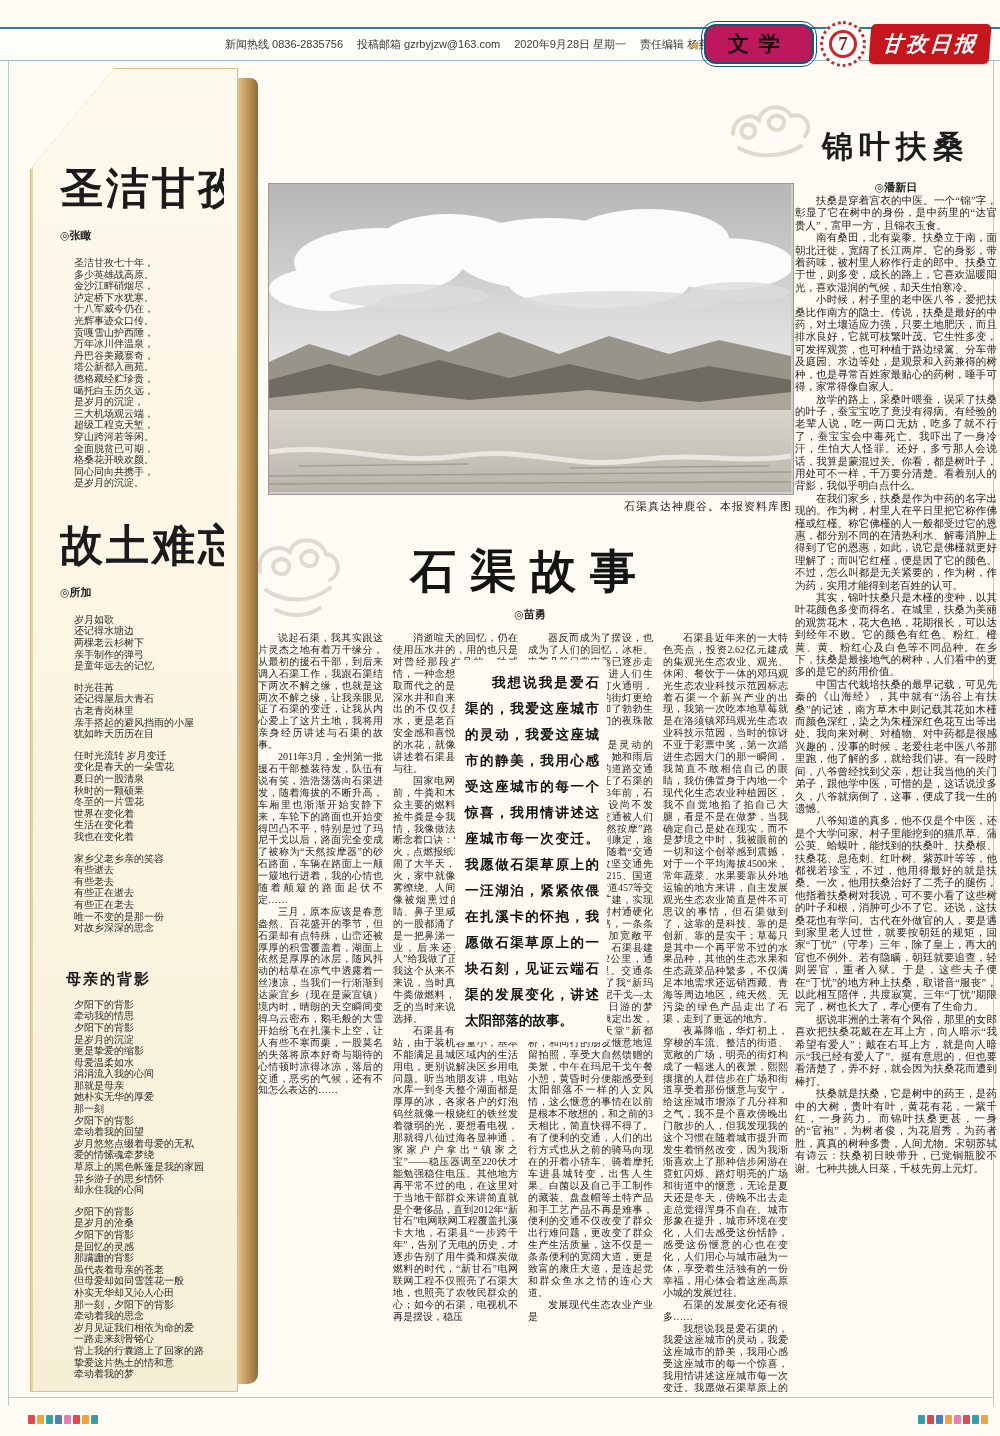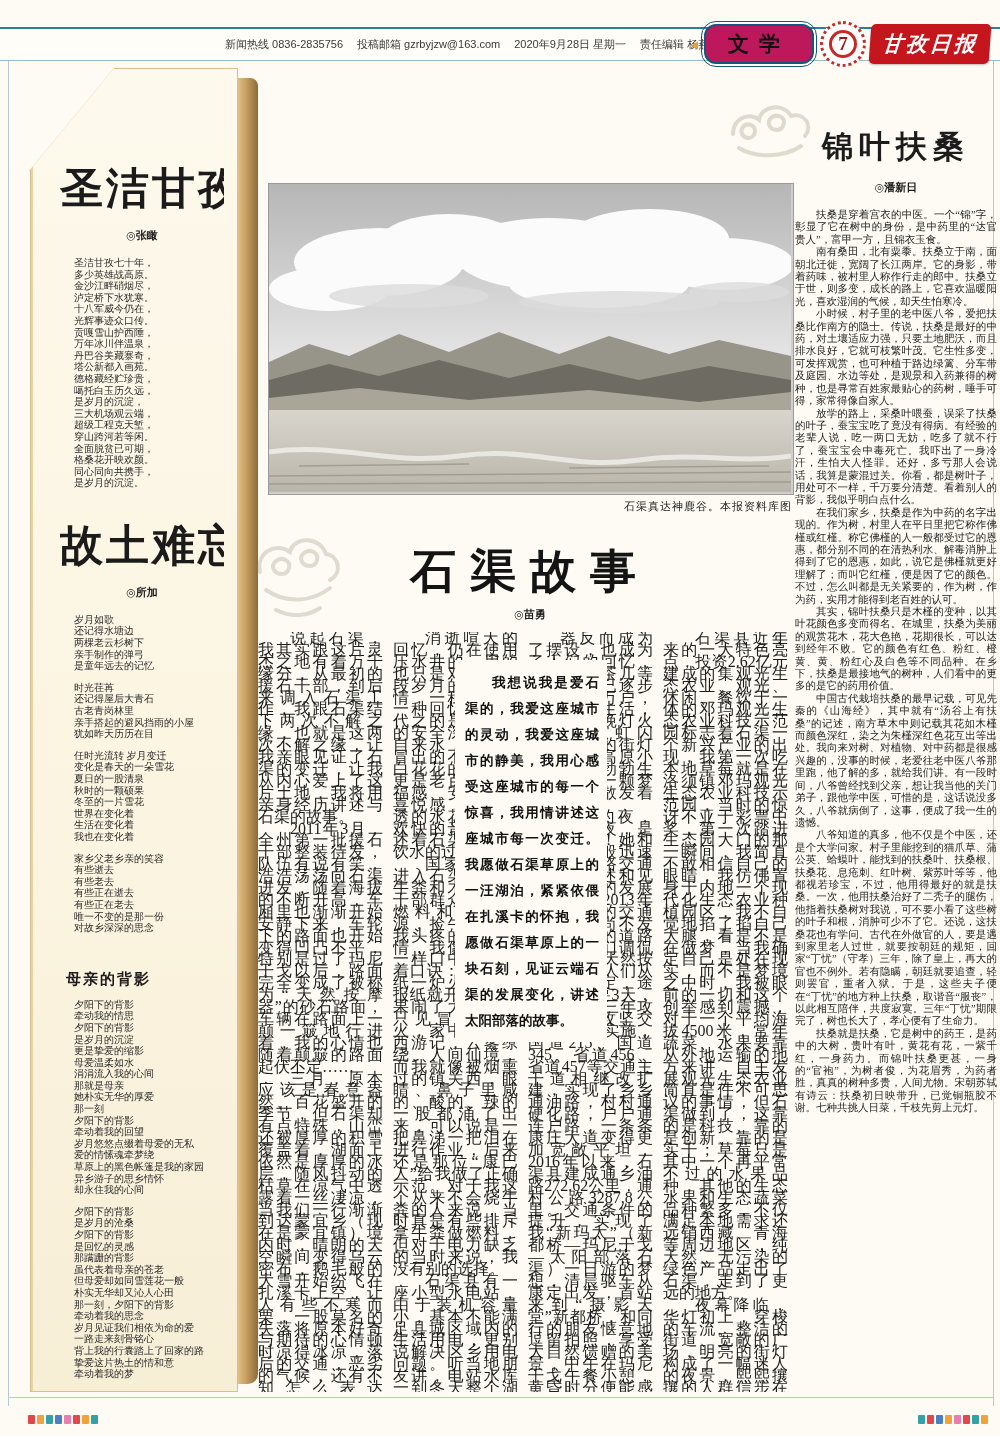--- a/index.html
+++ b/index.html
@@ -54,52 +54,52 @@
   .spine-edge2{position:absolute;right:20px;top:8px;bottom:6px;width:6px;
     background:linear-gradient(90deg,#f4e3bd,#d9b87e);}
   .fold-cover{position:absolute;left:-1px;top:3px;width:86px;height:104px;
     background:#fdfbf3;clip-path:polygon(0 0,100% 0,0 100%);}
   .fold-strip{position:absolute;left:-1px;top:3px;width:86px;height:104px;
     background:linear-gradient(135deg,#ecd5a2,#bf9a5c);
     clip-path:polygon(0 100%,100% 0,84% 0,0 84%);}
   .pages-content{position:absolute;left:30px;right:34px;top:96px;bottom:10px;overflow:hidden;}
   .poem-title{font-size:43px;font-weight:bold;letter-spacing:3px;color:#1b1b1b;
     font-family:Liberation Sans, sans-serif;white-space:nowrap;}
-  .poem-author{font-size:11px;font-weight:bold;text-align:center;margin:10px 0 14px 0;color:#222;}
+  .poem-author{font-size:11px;font-weight:bold;margin:10px 0 14px 0;color:#222;}
   .poem-lines{font-size:10px;line-height:11.6px;color:#2a2a2a;padding-left:14px;}
   .poem-lines .stanza-gap{height:10px;}
   .poem-subtitle{font-size:15px;font-weight:bold;margin:36px 0 10px 6px;letter-spacing:2px;}
   .poem2-block{margin-top:28px;}
   
   .ornament{position:absolute;opacity:.85;}
   
   .photo{position:absolute;left:268px;top:183px;width:524px;height:310px;
     border:1px solid #9a9a9a;background:#cfcfcf;}
   .photo svg{display:block;}
   .photo-caption{position:absolute;left:268px;top:499px;width:524px;
     text-align:right;font-size:11px;color:#222;letter-spacing:1px;}
   
   .main-title{position:absolute;left:300px;top:541px;width:460px;text-align:center;
     font-size:46px;font-weight:bold;letter-spacing:14px;color:#141414;}
   .main-author{position:absolute;left:300px;top:607px;width:460px;text-align:center;
     font-size:11px;font-weight:bold;color:#222;}
   .main-cols{position:absolute;left:258px;top:632px;width:532px;height:760px;
     display:flex;gap:10px;overflow:hidden;}
   .mcol{width:125px;height:760px;overflow:hidden;text-align:justify;}
-  .mp{font-size:16px;line-height:11.9px;text-indent:2em;margin:0;color:#1d1d1d;}
+  .mp{font-size:10px;line-height:11.9px;text-indent:2em;margin:0;color:#1d1d1d;}
   .pull-quote{
     position:absolute;left:455px;top:660px;width:152px;min-height:352px;
     background:#fdfbf3;padding:10px 8px 8px 10px;box-sizing:border-box;
     font-size:13.5px;line-height:26px;font-weight:bold;color:#111;
     text-align:justify;text-indent:2em;
   }
   
   .right-article{position:absolute;left:795px;top:126px;width:202px;height:1266px;overflow:hidden;}
   .right-title{text-align:center;font-size:31px;font-weight:bold;letter-spacing:6px;margin:0 0 12px 0;}
-  .right-author{text-align:center;font-size:11px;font-weight:bold;margin-bottom:14px;}
+  .right-author{text-align:center;font-size:11px;font-weight:bold;}
   .right-body p{font-size:10.5px;line-height:12.4px;text-indent:2em;text-align:justify;margin:0;color:#1d1d1d;}
   
   .corner-deco{position:absolute;bottom:12px;display:flex;gap:2px;}
   .corner-deco.left{left:28px;}
   .corner-deco.right{right:12px;}
   .px{width:7px;height:9px;border-radius:1px;}
   .px.c1{background:#e2474b;} .px.c2{background:#f0a33c;} .px.c3{background:#35a0a5;}
   .px.c4{background:#4a7fc1;} .px.c5{background:#e77fae;}
 </style>
 </head>
@@ -333,20 +333,21 @@
   <div class="right-author">◎潘新日</div>
   <div class="right-body">
       <p class="rp">扶桑是穿着宫衣的中医。一个“锦”字，彰显了它在树中的身份，是中药里的“达官贵人”，富甲一方，且锦衣玉食。</p>
       <p class="rp">南有桑田，北有粟黍。扶桑立于南，面朝北迁徙，宽阔了长江两岸。它的身影，带着药味，被村里人称作行走的郎中。扶桑立于世，则多变，成长的路上，它喜欢温暖阳光，喜欢湿润的气候，却天生怕寒冷。</p>
       <p class="rp">小时候，村子里的老中医八爷，爱把扶桑比作南方的隐士。传说，扶桑是最好的中药，对土壤适应力强，只要土地肥沃，而且排水良好，它就可枝繁叶茂。它生性多变，可发挥观赏，也可种植于路边绿篱、分车带及庭园、水边等处，是观景和入药兼得的树种，也是寻常百姓家最贴心的药树，唾手可得，家常得像自家人。</p>
       <p class="rp">放学的路上，采桑叶喂蚕，误采了扶桑的叶子，蚕宝宝吃了竟没有得病。有经验的老辈人说，吃一两口无妨，吃多了就不行了，蚕宝宝会中毒死亡。我吓出了一身冷汗，生怕大人怪罪。还好，多亏那人会说话，我算是蒙混过关。你看，都是树叶子，用处可不一样，千万要分清楚。看着别人的背影，我似乎明白点什么。</p>
       <p class="rp">在我们家乡，扶桑是作为中药的名字出现的。作为树，村里人在平日里把它称作佛槿或红槿。称它佛槿的人一般都受过它的恩惠，都分别不同的在清热利水、解毒消肿上得到了它的恩惠，如此，说它是佛槿就更好理解了；而叫它红槿，便是因了它的颜色。不过，怎么叫都是无关紧要的，作为树，作为药，实用才能得到老百姓的认可。</p>
       <p class="rp">其实，锦叶扶桑只是木槿的变种，以其叶花颜色多变而得名。在城里，扶桑为美丽的观赏花木，花大色艳，花期很长，可以达到经年不败。它的颜色有红色、粉红、橙黄、黄、粉红心及白色等不同品种。在乡下，扶桑是最接地气的树种，人们看中的更多的是它的药用价值。</p>
       <p class="rp">中国古代栽培扶桑的最早记载，可见先秦的《山海经》，其中就有“汤谷上有扶桑”的记述，南方草木中则记载其花如木槿而颜色深红，染之为朱槿深红色花互出等出处。我向来对树、对植物、对中药都是很感兴趣的，没事的时候，老爱往老中医八爷那里跑，他了解的多，就给我们讲。有一段时间，八爷曾经找到父亲，想让我当他的关门弟子，跟他学中医，可惜的是，这话说没多久，八爷就病倒了，这事，便成了我一生的遗憾。</p>
       <p class="rp">八爷知道的真多，他不仅是个中医，还是个大学问家。村子里能挖到的猫爪草、蒲公英、蛤蟆叶，能找到的扶桑叶、扶桑根、扶桑花、息疮刺、红叶树、紫苏叶等等，他都视若珍宝，不过，他用得最好的就是扶桑。一次，他用扶桑治好了二秃子的腿伤，他指着扶桑树对我说，可不要小看了这些树的叶子和根，消肿可少不了它。还说，这扶桑花也有学问。古代在外做官的人，要是遇到家里老人过世，就要按朝廷的规矩，回家“丁忧”（守孝）三年，除了皇上，再大的官也不例外。若有隐瞒，朝廷就要追查，轻则罢官，重者入狱。于是，这些夫子便在“丁忧”的地方种上扶桑，取谐音“服丧”，以此相互陪伴，共度寂寞。三年“丁忧”期限完了，树也长大了，孝心便有了生命力。</p>
+      <p class="rp">据说非洲的土著有个风俗，那里的女郎喜欢把扶桑花戴在左耳上方，向人暗示“我希望有爱人”；戴在右耳上方，就是向人暗示“我已经有爱人了”。挺有意思的，但也要看清楚了，弄不好，就会因为扶桑花而遭到棒打。</p>
       <p class="rp">扶桑就是扶桑，它是树中的药王，是药中的大树，贵叶有叶，黄花有花，一紫千红，一身药力。而锦叶扶桑更甚，一身的“官袍”，为树者俊，为花眉秀，为药者胜，真真的树种多贵，人间尤物。宋朝苏轼有诗云：扶桑初日映带升，已觉铜瓶胶不谢。七种共挑人日菜，千枝先剪上元灯。</p>
     </div>
 </div>
 
 <div class="corner-deco left">
   <span class="px c1"></span>
     <span class="px c2"></span>
     <span class="px c3"></span>
     <span class="px c4"></span>
     <span class="px c5"></span>

